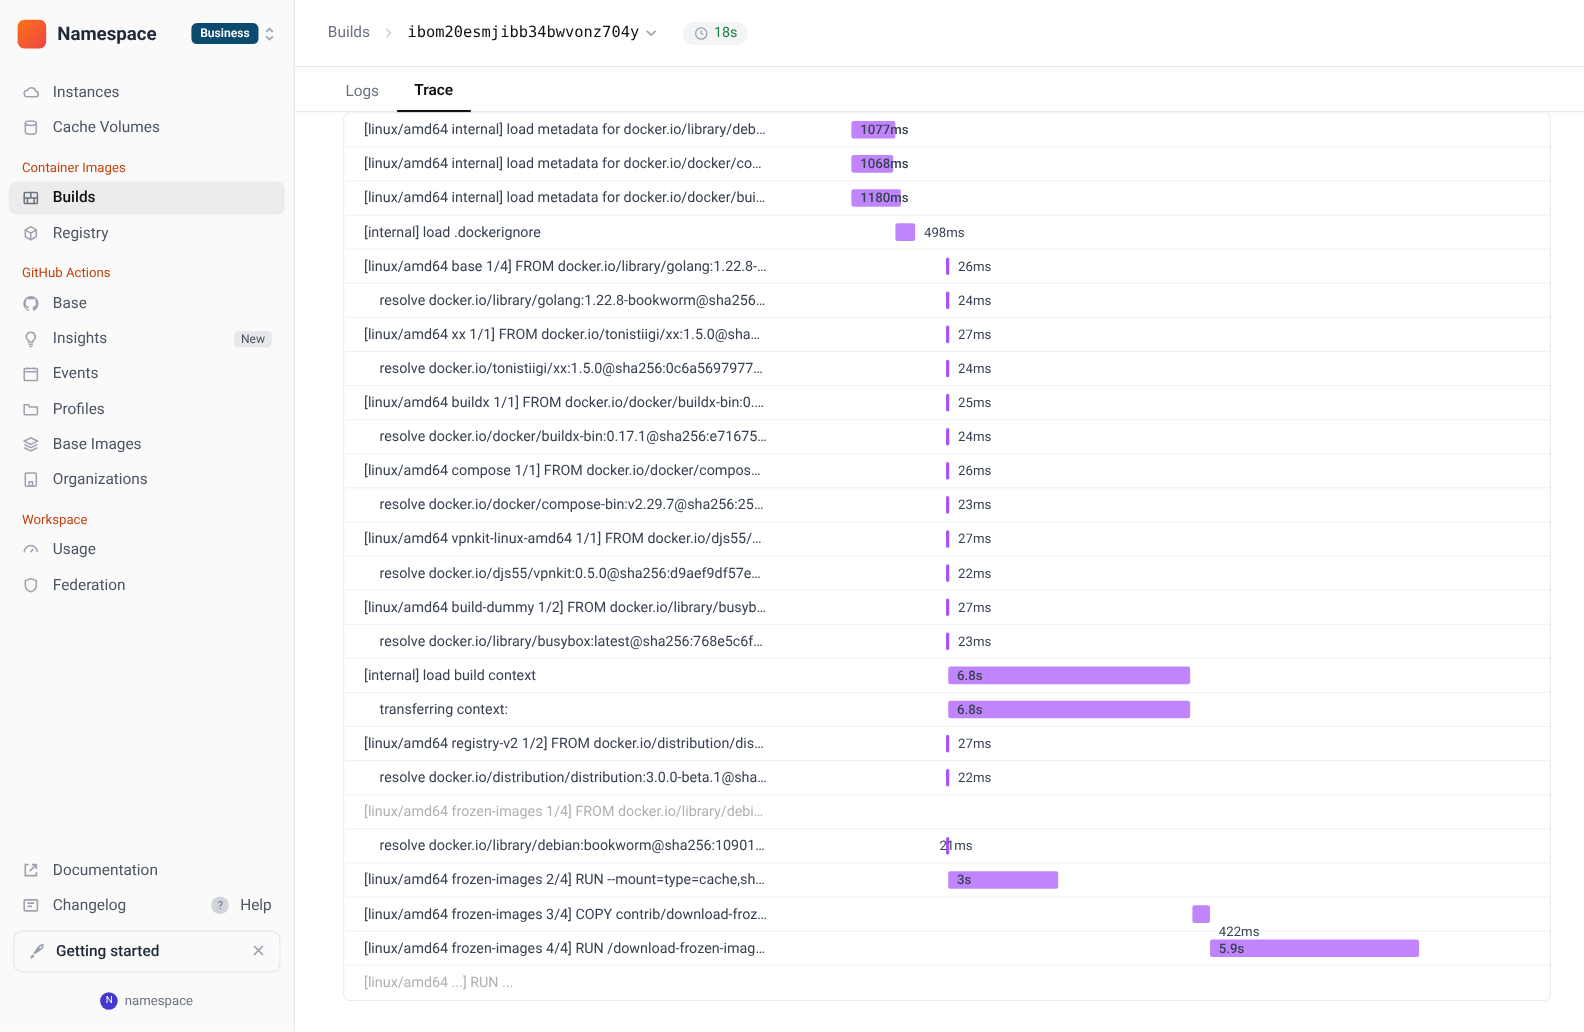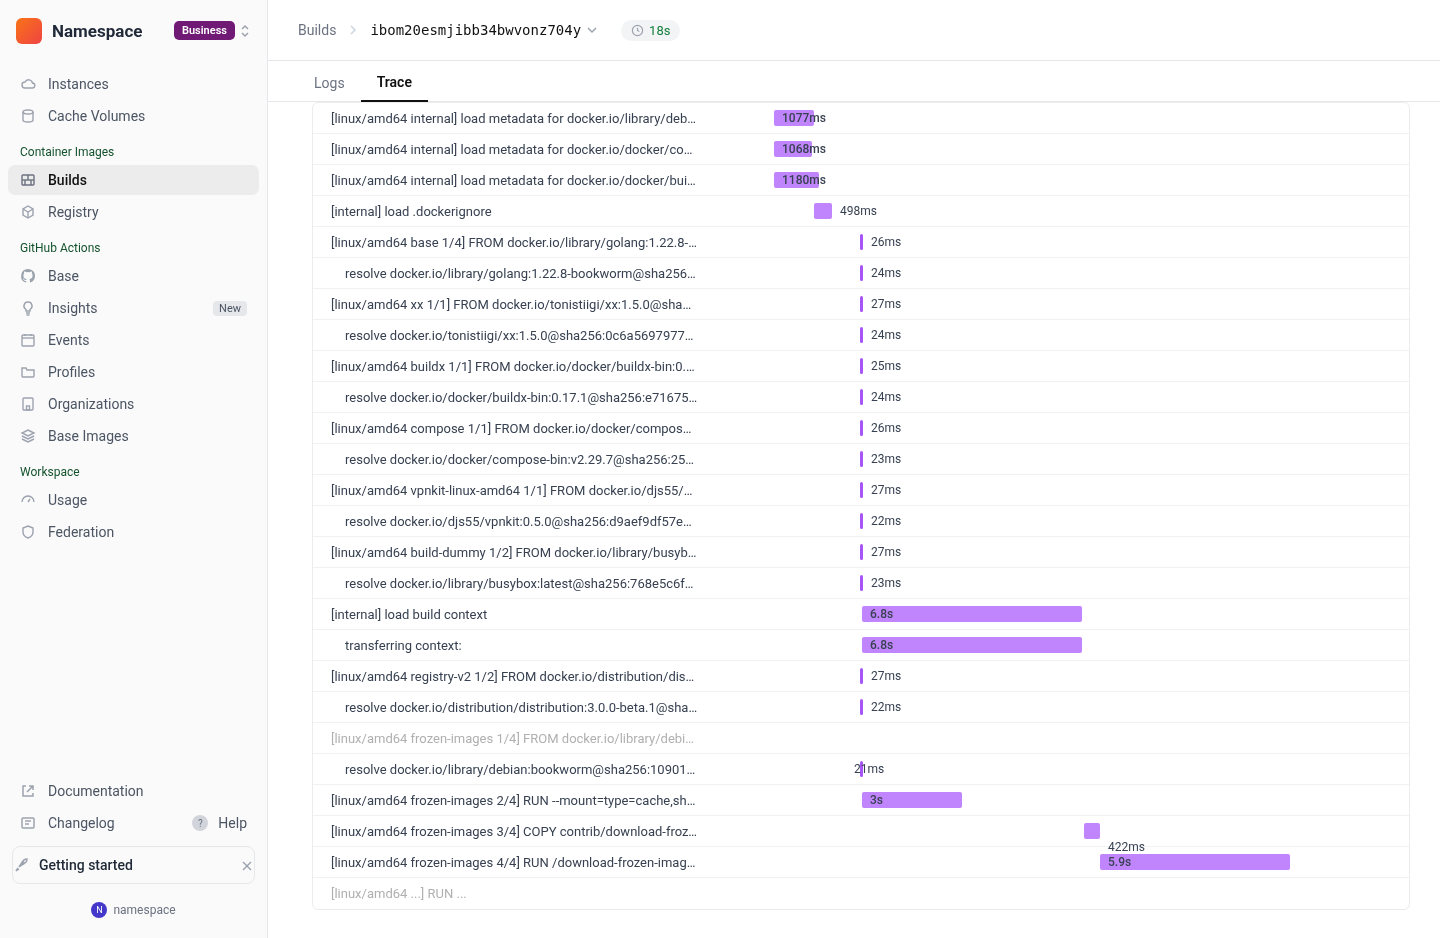--- a/index.html
+++ b/index.html
@@ -3,33 +3,33 @@
 <meta charset="utf-8">
 <style>
 *{box-sizing:border-box;margin:0;padding:0;}
 body{font-family:-apple-system,BlinkMacSystemFont,"Segoe UI",Roboto,Helvetica,Arial,sans-serif;font-size:14px;color:#1f2937;background:#fff;width:1440px;height:938px;overflow:hidden;}
 .app{display:flex;height:100%;}
 
 .sidebar{width:268px;background:#fafafa;border-right:1px solid #e5e7eb;display:flex;flex-direction:column;}
 .sb-header{height:61px;display:flex;align-items:center;padding:0 16px;}
 .logo{width:26px;height:26px;border-radius:6px;background:linear-gradient(135deg,#f97316,#ef4444);margin-right:10px;}
 .brand{font-weight:700;font-size:17px;}
-.plan-pill{margin-left:auto;display:flex;align-items:center;background:#701a75;color:#fff;font-size:11px;font-weight:600;padding:3px 8px;border-radius:5px;}
+.plan-pill{margin-left:auto;display:flex;align-items:center;background:#0c4a6e;color:#fff;font-size:11px;font-weight:600;padding:3px 8px;border-radius:5px;}
 .plan-chev{margin-left:4px;color:#6b7280;}
 .sb-scroll{flex:1;overflow-y:auto;padding:8px 8px 0 8px;}
-.sb-section-title{font-size:12px;color:#14532d;padding:12px 12px 6px;}
+.sb-section-title{font-size:12px;color:#c2410c;padding:12px 12px 6px;}
 .sb-item{display:flex;align-items:center;padding:7px 12px;border-radius:7px;color:#4b5563;cursor:pointer;margin-bottom:2px;}
 .sb-item.active{background:#ececec;color:#111;font-weight:500;}
 .sb-item .ico{width:16px;height:16px;margin-right:12px;flex-shrink:0;}
 .sb-item .badge{margin-left:auto;background:#e5e7eb;color:#4b5563;font-size:11px;padding:1px 6px;border-radius:4px;}
 .sb-bottom{padding:8px 12px 16px;border-top:none;}
 .sb-bottom .sb-item{padding:7px 8px;}
 .help-q{width:16px;height:16px;border-radius:50%;background:#d1d5db;color:#6b7280;font-size:10px;display:inline-flex;align-items:center;justify-content:center;margin-right:10px;}
 .card{border:1px solid #e5e7eb;border-radius:8px;margin:6px 0;}
-.gs-card{display:flex;align-items:flex-end;padding:10px 0;}
+.gs-card{display:flex;align-items:flex-start;padding:10px 12px;}
 .gs-card .ico{margin-right:10px;color:#9ca3af;}
 .gs-card .close{margin-left:auto;color:#9ca3af;cursor:pointer;}
 .res-card{display:flex;align-items:center;padding:10px 12px;}
 .res-dot{width:8px;height:8px;border-radius:50%;background:#4ade80;margin-right:14px;}
 .footer-brand{display:flex;align-items:center;justify-content:center;padding:12px 0 4px;color:#6b7280;font-size:12px;}
 .footer-brand .circ{width:16px;height:16px;border-radius:50%;background:#4338ca;color:#fff;font-size:9px;display:flex;align-items:center;justify-content:center;margin-right:6px;}
 
 .main{flex:1;display:flex;flex-direction:column;overflow:hidden;}
 .topbar{height:61px;border-bottom:1px solid #e5e7eb;display:flex;align-items:center;padding:0 30px;}
 .crumb{color:#6b7280;font-size:14px;}
@@ -151,37 +151,37 @@
             <span class="ico">
               <svg width="16" height="16" viewBox="0 0 16 16" fill="none" stroke="#9ca3af" stroke-width="1.4">
                 <path d="M2 4h4l1 2h7v6a1 1 0 01-1 1H3a1 1 0 01-1-1V4z"></path>
               </svg>
             </span>
             <span>Profiles</span>
           </div>
           <div class="sb-item">
             <span class="ico">
               <svg width="16" height="16" viewBox="0 0 16 16" fill="none" stroke="#9ca3af" stroke-width="1.4">
+                <path d="M8 2l6 3-6 3-6-3 6-3zM2 8l6 3 6-3M2 11l6 3 6-3"></path>
+              </svg>
+            </span>
+            <span>Base Images</span>
+          </div>
+          <div class="sb-item">
+            <span class="ico">
+              <svg width="16" height="16" viewBox="0 0 16 16" fill="none" stroke="#9ca3af" stroke-width="1.4">
                 <rect x="3" y="2" width="10" height="12" rx="1"></rect>
                 <line x1="6" y1="5" x2="6" y2="5"></line>
                 <line x1="10" y1="5" x2="10" y2="5"></line>
                 <line x1="6" y1="8" x2="6" y2="8"></line>
                 <line x1="10" y1="8" x2="10" y2="8"></line>
                 <rect x="6.5" y="10" width="3" height="4"></rect>
               </svg>
             </span>
             <span>Organizations</span>
-          </div>
-          <div class="sb-item">
-            <span class="ico">
-              <svg width="16" height="16" viewBox="0 0 16 16" fill="none" stroke="#9ca3af" stroke-width="1.4">
-                <path d="M8 2l6 3-6 3-6-3 6-3zM2 8l6 3 6-3M2 11l6 3 6-3"></path>
-              </svg>
-            </span>
-            <span>Base Images</span>
           </div>
           <div class="sb-section-title">Workspace</div>
           <div class="sb-item">
             <span class="ico">
               <svg width="16" height="16" viewBox="0 0 16 16" fill="none" stroke="#9ca3af" stroke-width="1.4">
                 <path d="M2 10a6 6 0 0112 0"></path>
                 <line x1="8" y1="10" x2="10" y2="7"></line>
               </svg>
             </span>
             <span>Usage</span>

